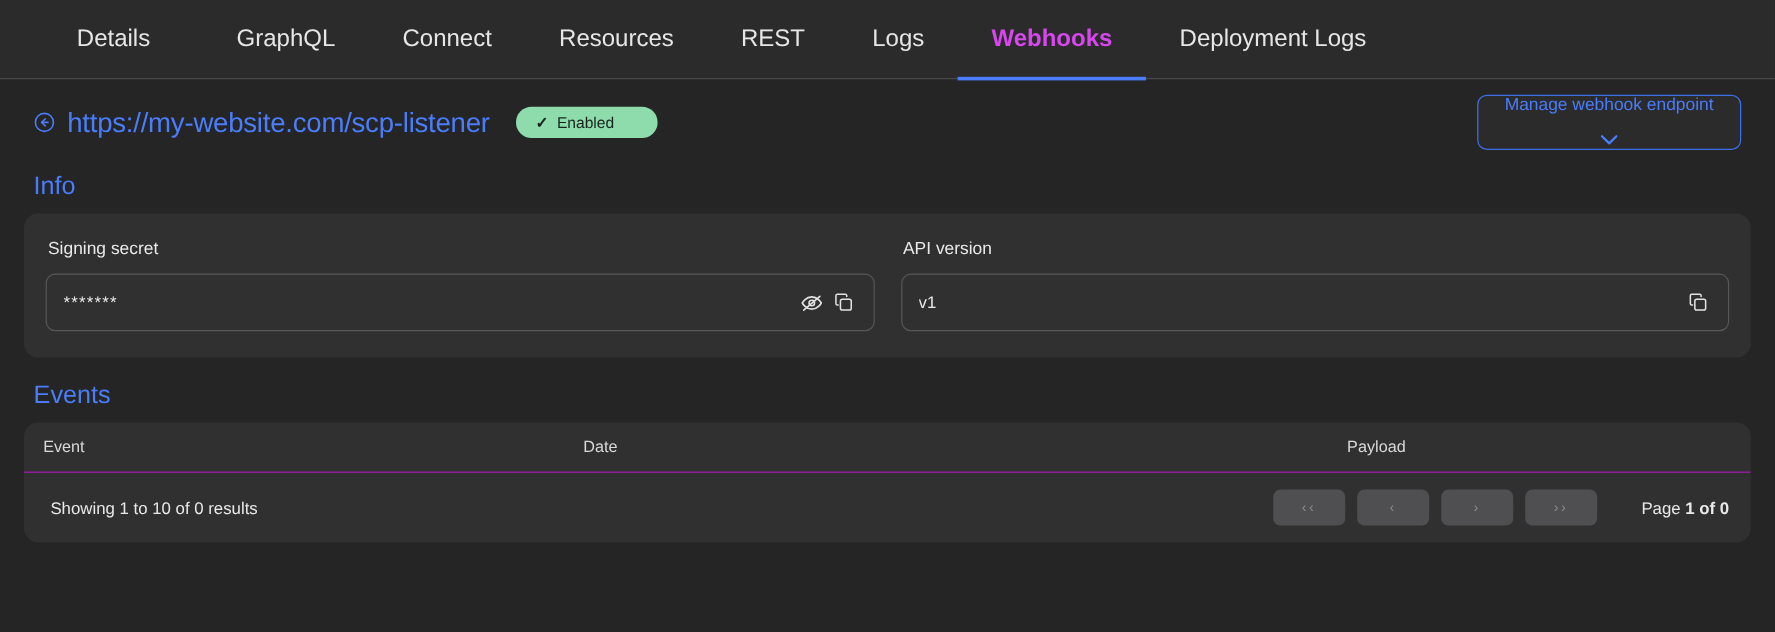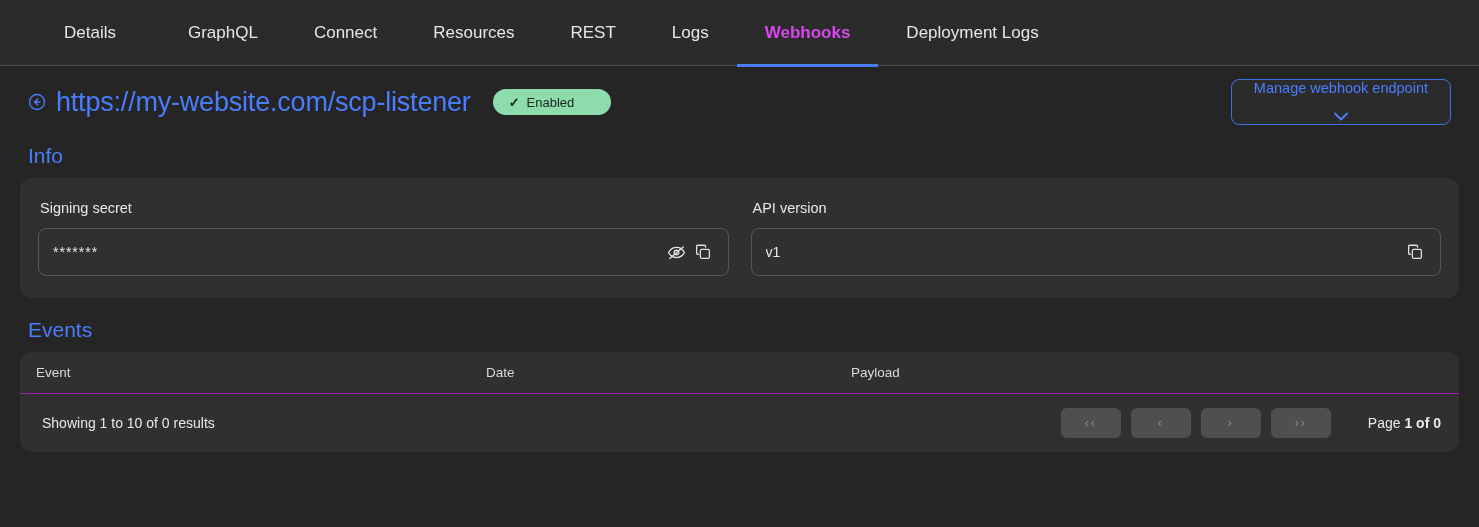--- a/index.html
+++ b/index.html
@@ -56,21 +56,21 @@
     height: 66px;
     padding-left: 20px;
   }
   .tab {
     position: relative;
     height: 67px;
     display: flex;
     align-items: center;
     justify-content: center;
     padding: 0 28px;
-    font-size: 17px;
+    font-size: 20px;
     color: #e6e6e6;
     white-space: nowrap;
     cursor: pointer;
   }
   .tab:first-child { padding-left: 44px; padding-right: 44px; }
   .tab.active { color: #d946ef; font-weight: bold; }
   .tab.active::after {
     content: "";
     position: absolute;
     left: 0; right: 0; bottom: -1px;
@@ -96,21 +96,21 @@
     padding: 0 8px;
   }
   .back-icon {
     width: 18px; height: 18px;
     margin-right: 10px;
     flex: none;
     display: block;
     cursor: pointer;
   }
   .hdr-url {
-    font-size: 27px;
+    font-size: 23px;
     color: #4a7dfc;
     letter-spacing: -0.2px;
     cursor: pointer;
   }
   .badge {
     margin-left: 22px;
     height: 26px;
     min-width: 118px;
     border-radius: 13px;
     background: #8edbac;
@@ -204,21 +204,21 @@
     display: flex;
     align-items: center;
     height: 42px;
     padding: 0 16px;
     border-bottom: 1px solid #a21caf;
     font-size: 13.5px;
     color: #d9d9d9;
   }
   .col-event { width: 450px; }
   .col-date  { width: 365px; }
-  .col-payload { flex: 1; }
+  .col-payload { flex: 1; text-align: center; }
 
   .tbl-foot {
     display: flex;
     align-items: center;
     height: 58px;
     padding: 0 18px 0 22px;
     font-size: 14px;
     color: #e9e9e9;
   }
   .pager { display: flex; align-items: center; gap: 10px; }

